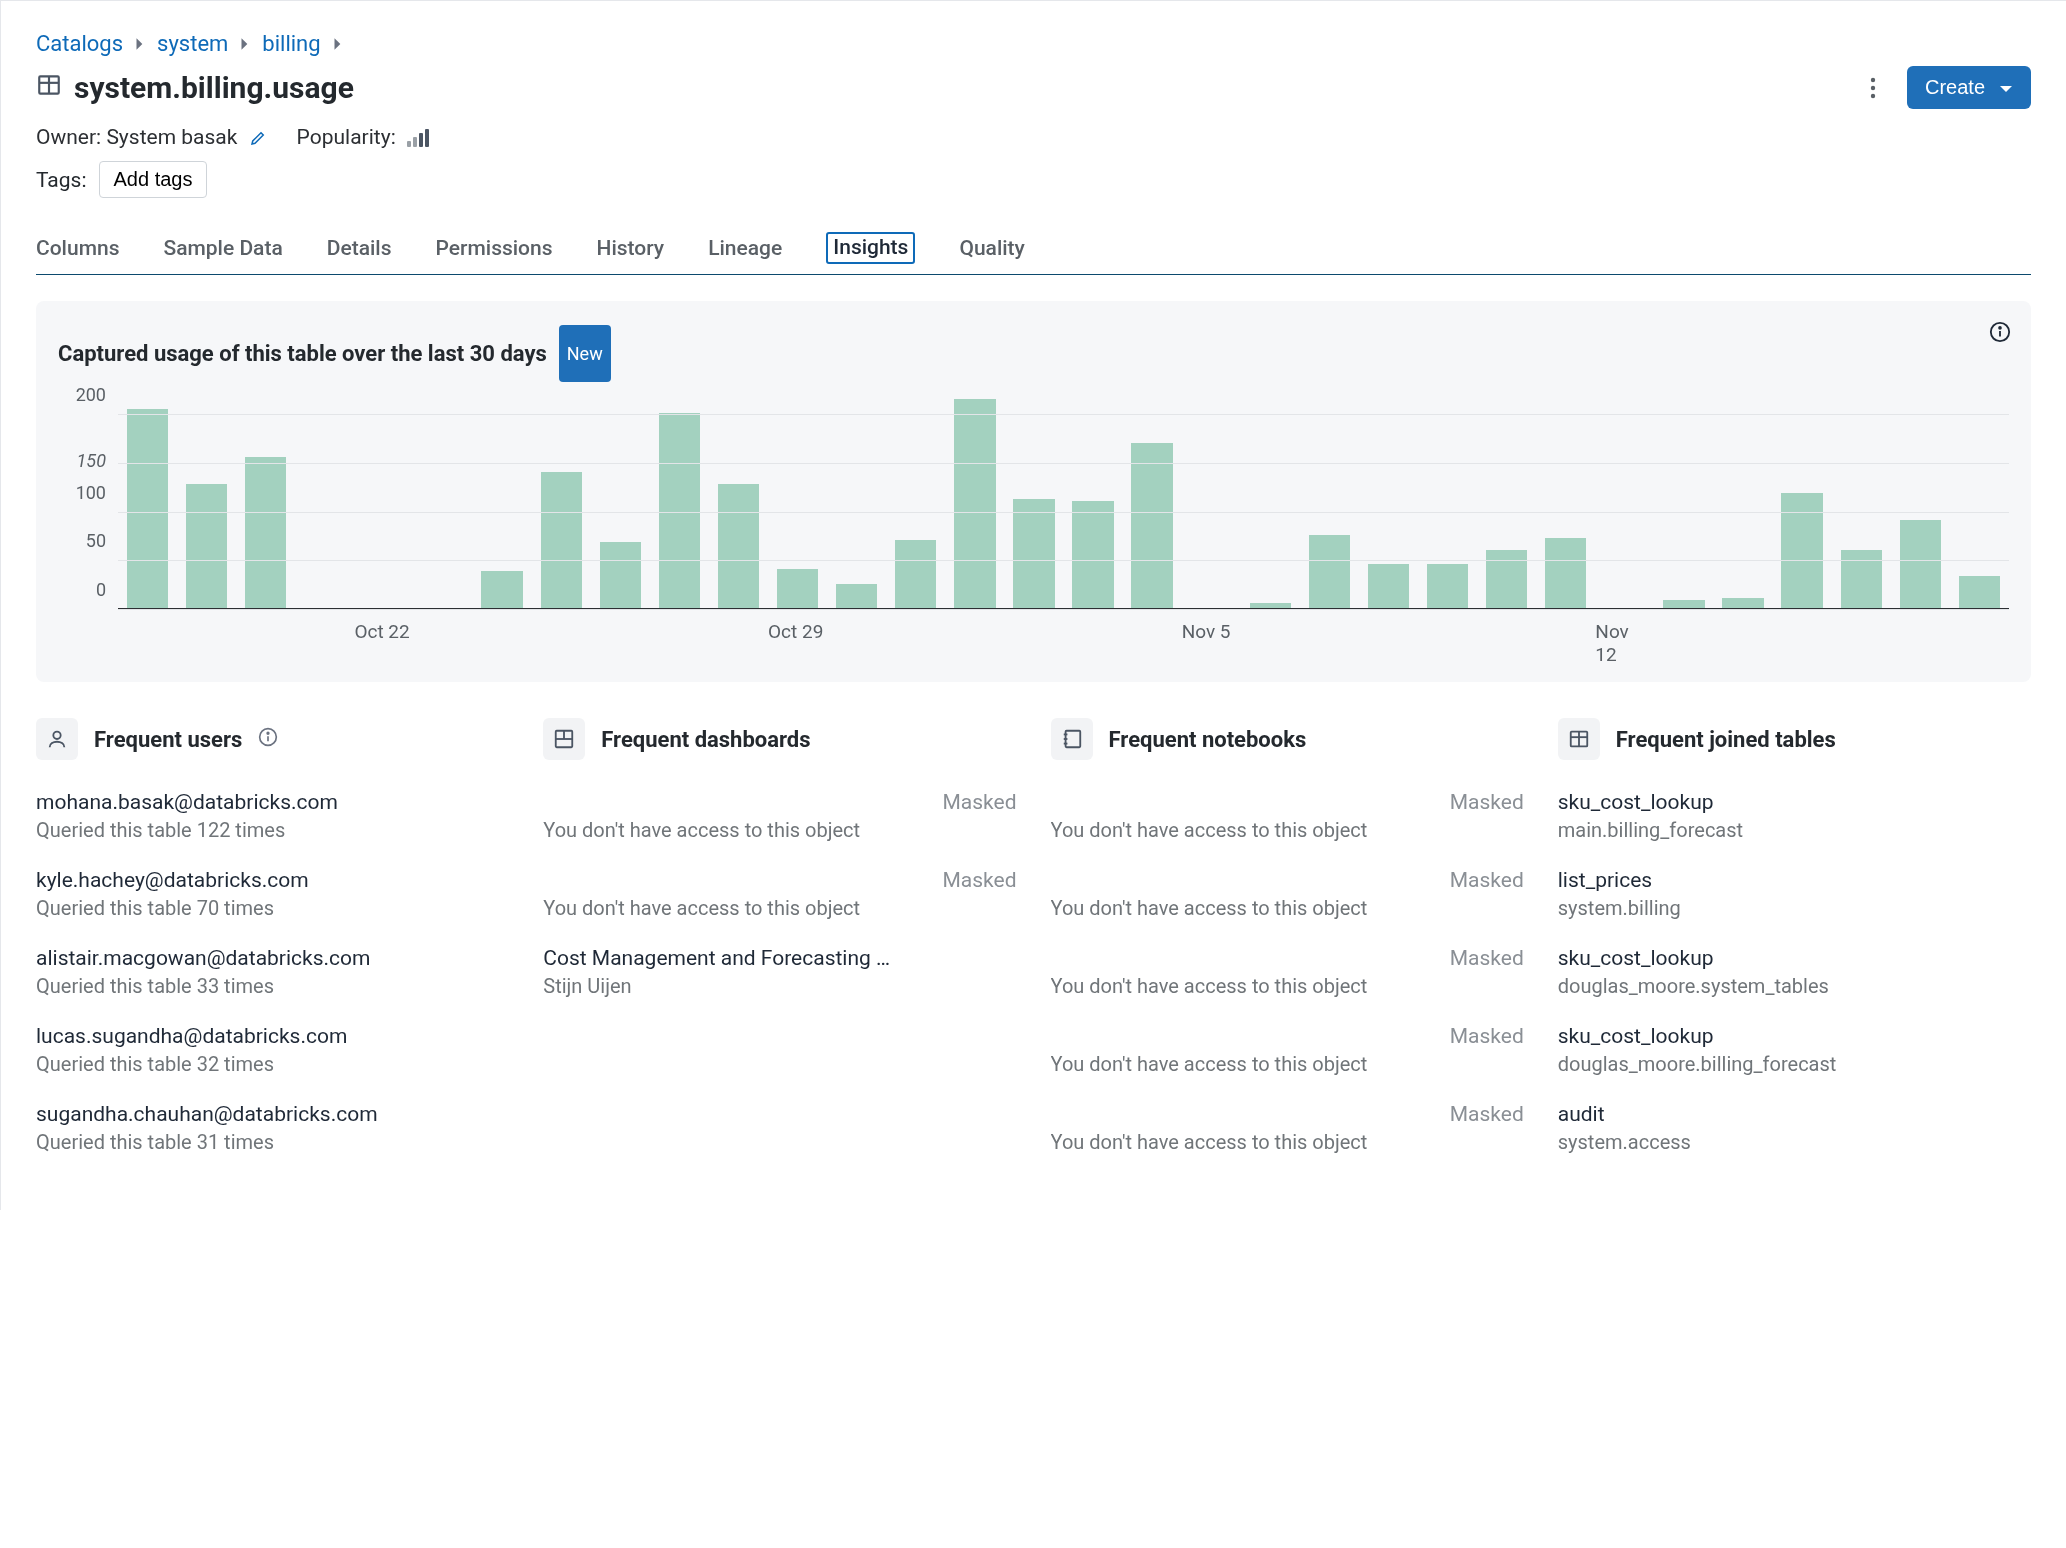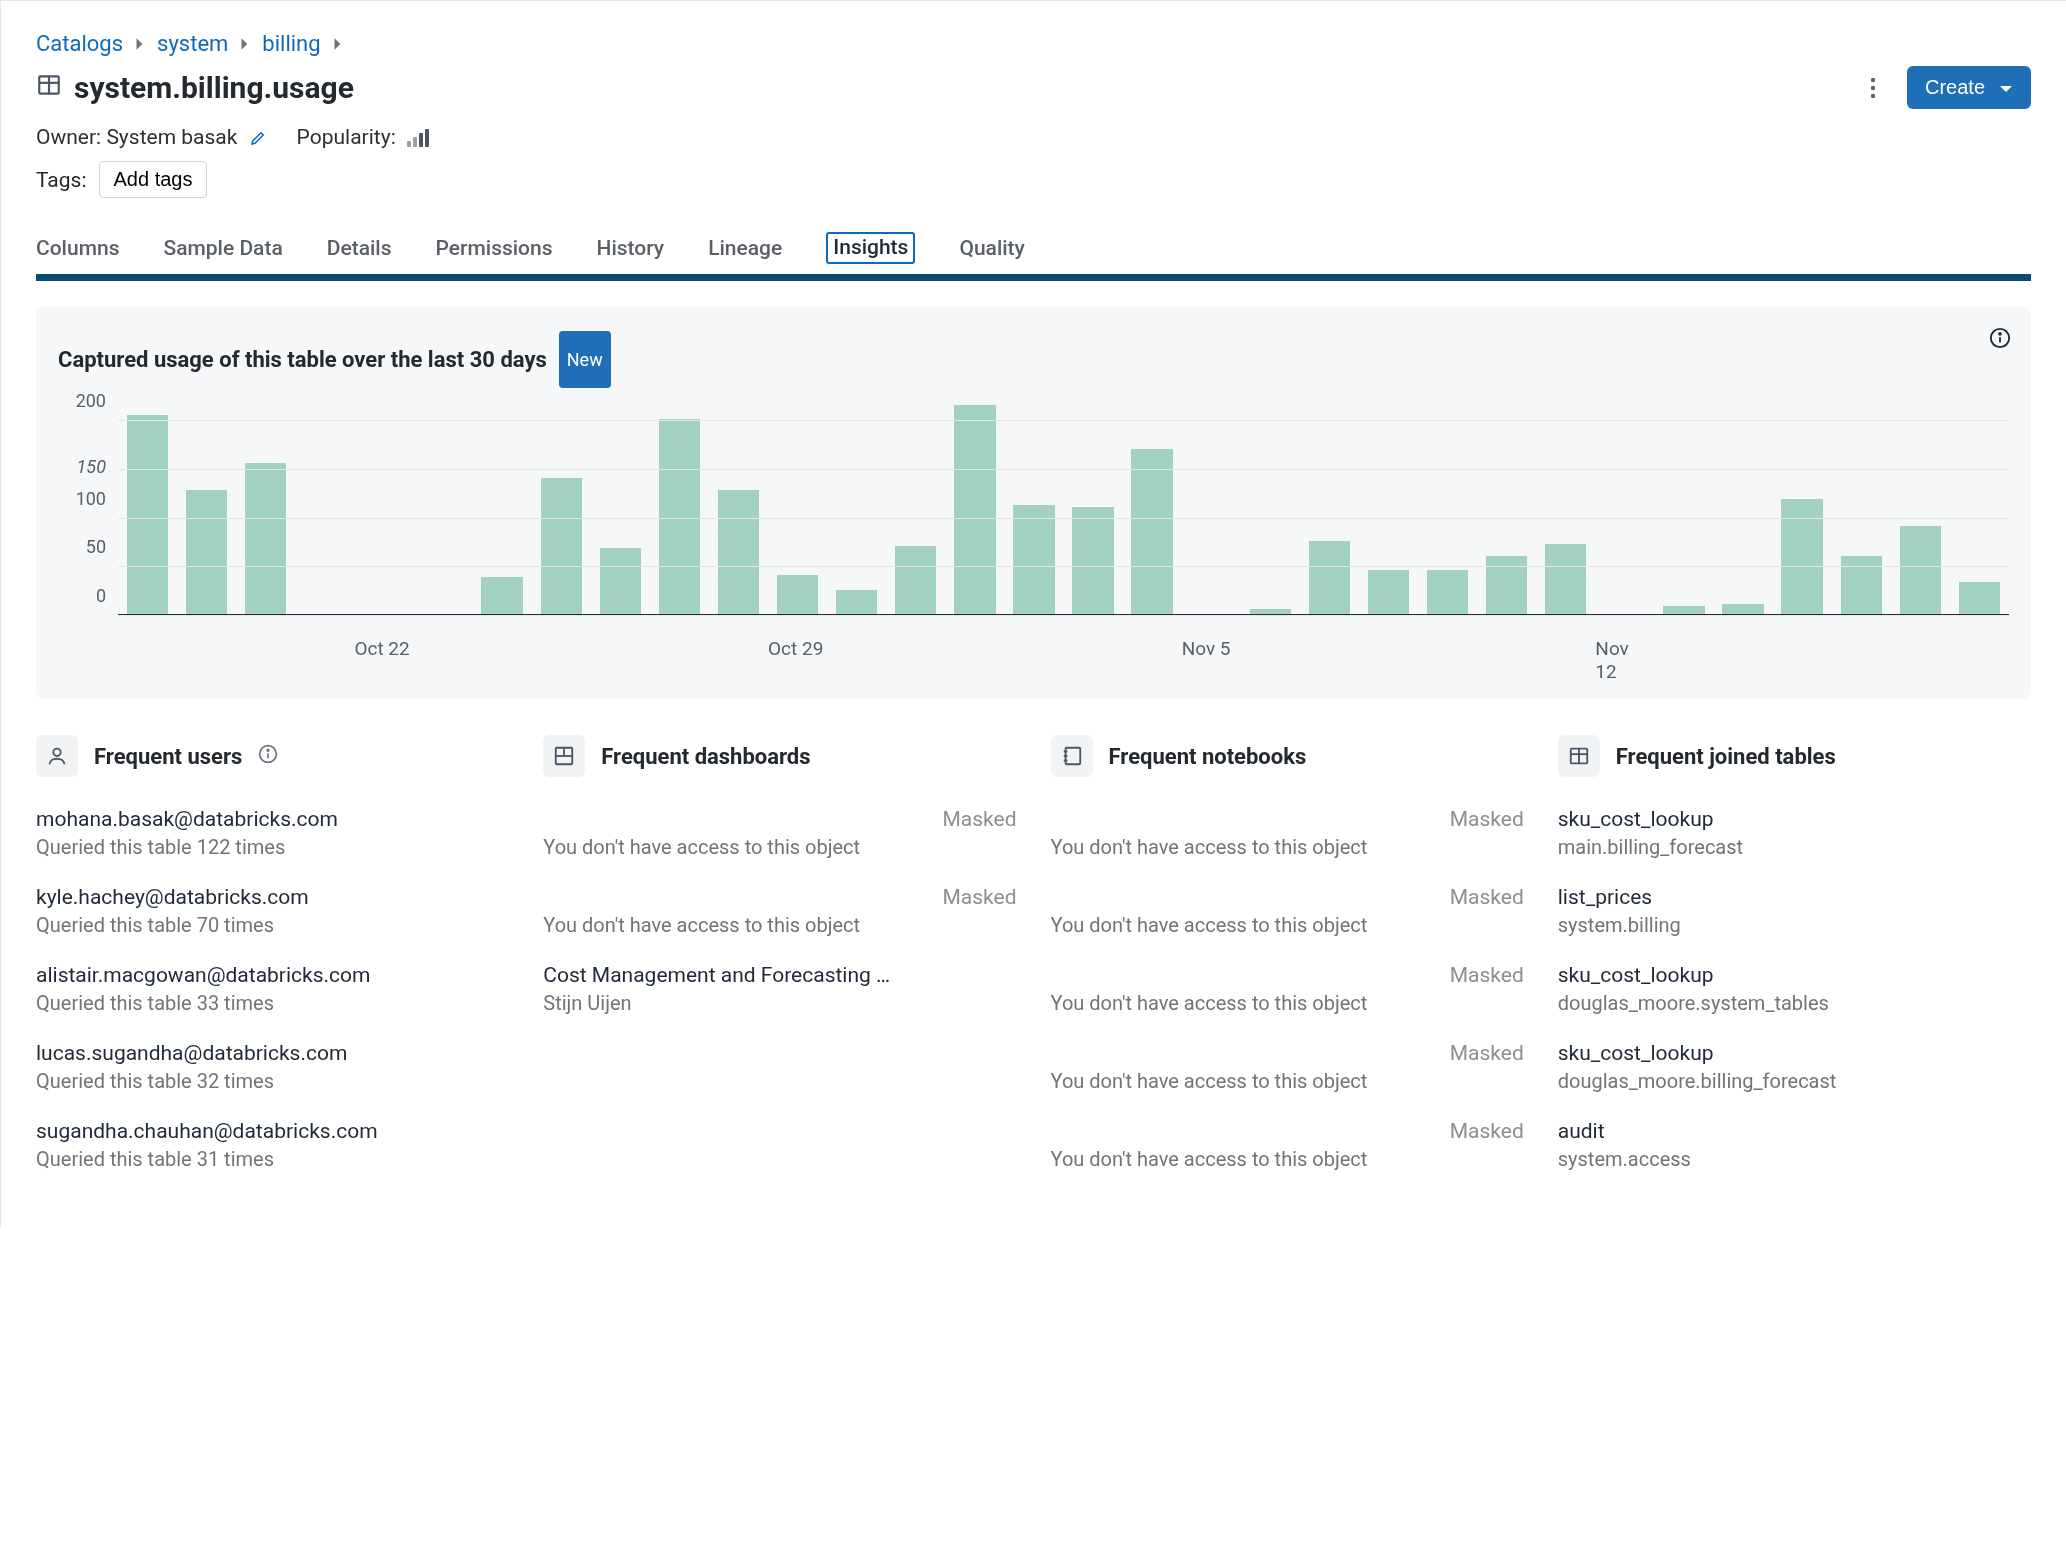--- a/index.html
+++ b/index.html
@@ -35,21 +35,21 @@
   .meta-row { display:flex; align-items:center; gap: 30px; margin: 16px 0 12px 0; font-size:21px; color:#2c2f33;}
   .meta-row .pencil svg { width:18px; height:18px; stroke:#0e6ab8; margin-left:6px; vertical-align:middle;}
   .pop-bars { display:inline-flex; align-items:flex-end; gap:2px; margin-left:6px; vertical-align:middle;}
   .pop-bars span { display:inline-block; width:4px; background:#9aa0a6; border-radius:1px;}
   .pop-bars .pb1{height:6px} .pop-bars .pb2{height:10px} .pop-bars .pb3{height:14px;background:#4b5563} .pop-bars .pb4{height:18px;background:#4b5563}
 
   .tags-row { display:flex; align-items:center; gap:12px; font-size:21px; margin-bottom: 34px;}
   .tag-add { border:1px solid #cfd4d9; border-radius:4px; background:#fff; padding:6px 14px; font-size:20px; cursor:pointer;}
 
   
-  .tabs { display:flex; gap:44px; border-bottom:7px solid #0c4a6e; margin-bottom: 26px;}
+  .tabs { display:flex; gap:44px; border-bottom:1px solid #0c4a6e; margin-bottom: 26px;}
   .tab { padding: 4px 0 14px 0; color:#5a6066; font-size:21px; font-weight:500; cursor:pointer; }
   .tab.active { color:#1f2937; border:2px solid #0e6ab8; border-radius:3px; padding:1px 5px; margin-bottom:10px; }
 
   
   .panel { background:#f6f7f9; border-radius:8px; padding: 24px 22px 16px 22px; position:relative;}
   .panel-head { display:flex; align-items:center; gap:12px; margin-bottom:14px;}
   .panel-head h2 { font-size:22px; font-weight:700; margin:0; }
   .badge-new { background:#1f6fb8; color:#fff; font-size:18px; border-radius:4px; padding:18px 8px;}
   .info-top { position:absolute; right:20px; top:20px; }
   .info-icon svg{ width:22px; height:22px; stroke:#1f2937;}
@@ -57,21 +57,21 @@
   
   .chart-wrap { display:flex; }
   .y-axis { display:flex; flex-direction:column; justify-content:flex-start; height:214px; font-size:18px; color:#5a6066; align-items:flex-end; padding-right:12px; position:relative;}
   .y-axis div { position:absolute; right:12px; transform:translateY(-50%);}
   .plot { flex:1; position:relative; height:214px; }
   .grid-line { position:absolute; left:0; right:0; border-top:1px solid #e3e5e8;}
   .baseline { position:absolute; left:0; right:0; bottom:0; border-top:2px solid #2c2f33;}
   .bars { position:absolute; left:0; right:0; bottom:2px; display:flex; align-items:flex-end; gap:0; }
   .bar-slot { flex:1; display:flex; justify-content:center; }
   .bar { width: 70%; background:#a3d1bf; }
-  .x-axis { display:flex; margin-left:60px; margin-top:21px; font-size:19px; color:#5a6066;}
+  .x-axis { display:flex; margin-left:60px; margin-top:10px; font-size:19px; color:#5a6066;}
   .x-axis div { flex:1; text-align:left; }
 
   
   .cards { display:grid; grid-template-columns: repeat(4, 1fr); gap: 34px; margin-top: 36px;}
   .card-head { display:flex; align-items:center; gap:16px; margin-bottom:30px;}
   .card-icon { width:42px; height:42px; background:#f2f3f5; border-radius:6px; display:flex; align-items:center; justify-content:center;}
   .card-icon svg { width:22px; height:22px; stroke:#4b5563; fill:none;}
   .card-title { font-size:22px; font-weight:700; }
   .card .info-icon svg{width:20px;height:20px;stroke:#6b7280;}
   .entry { margin-bottom: 26px; }

